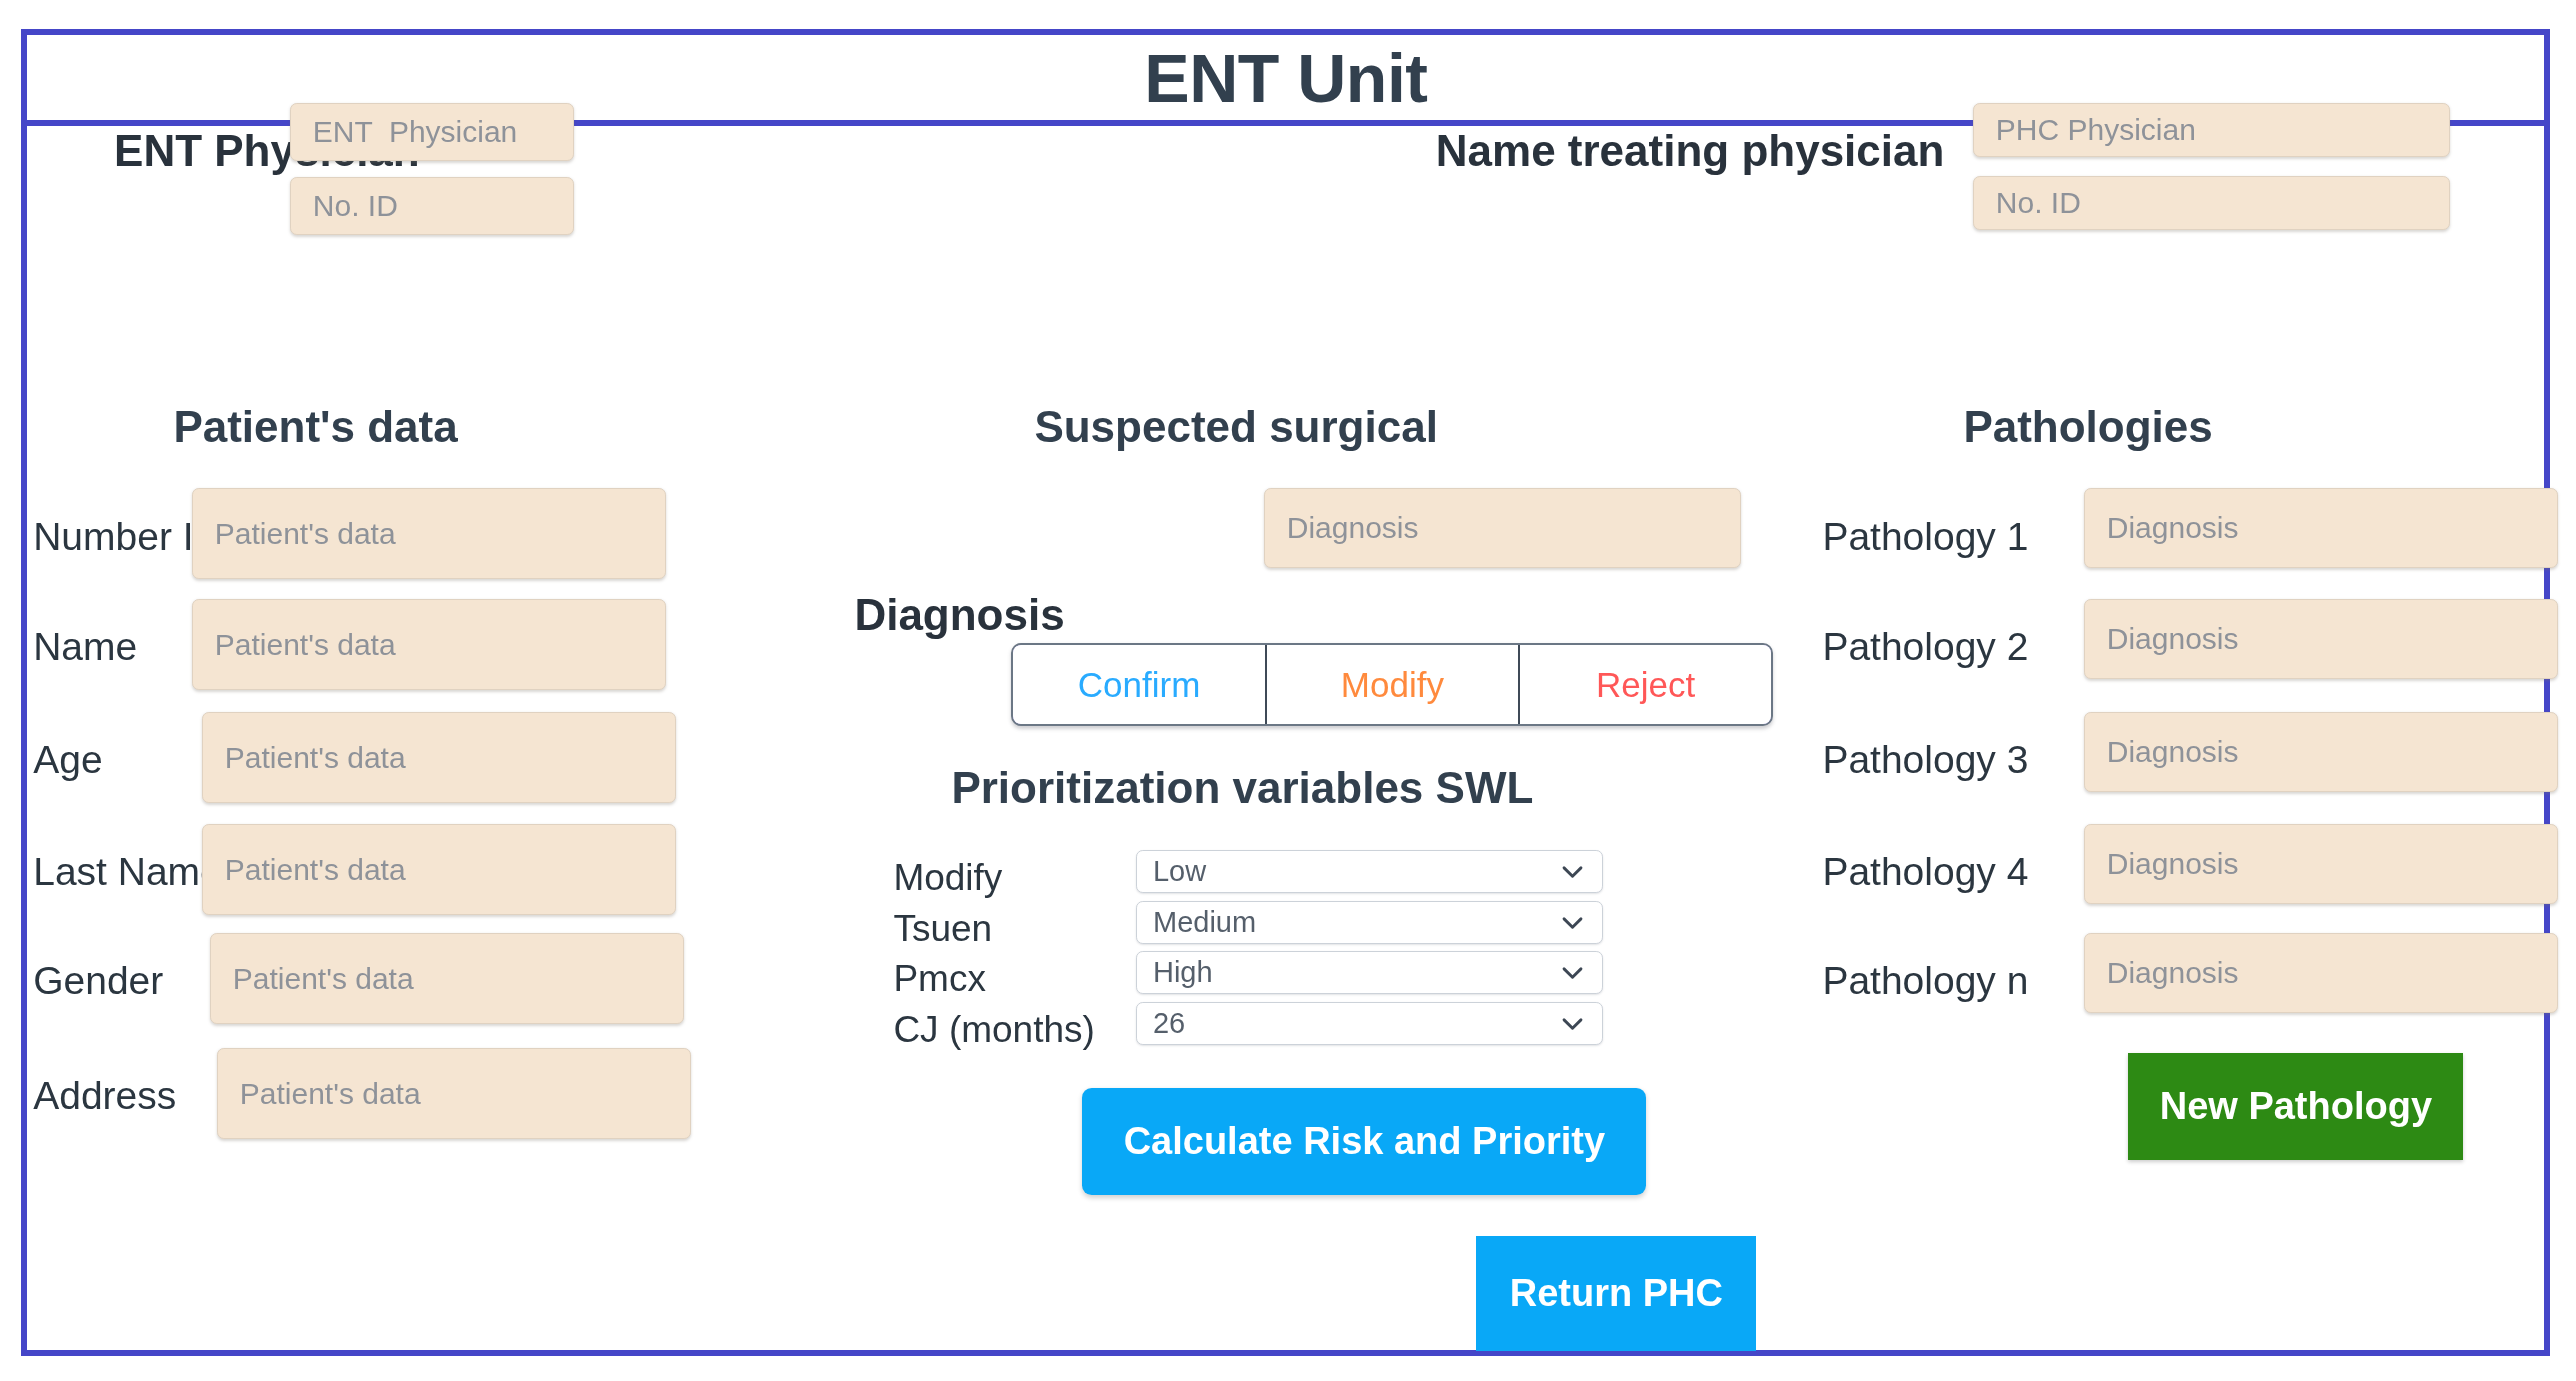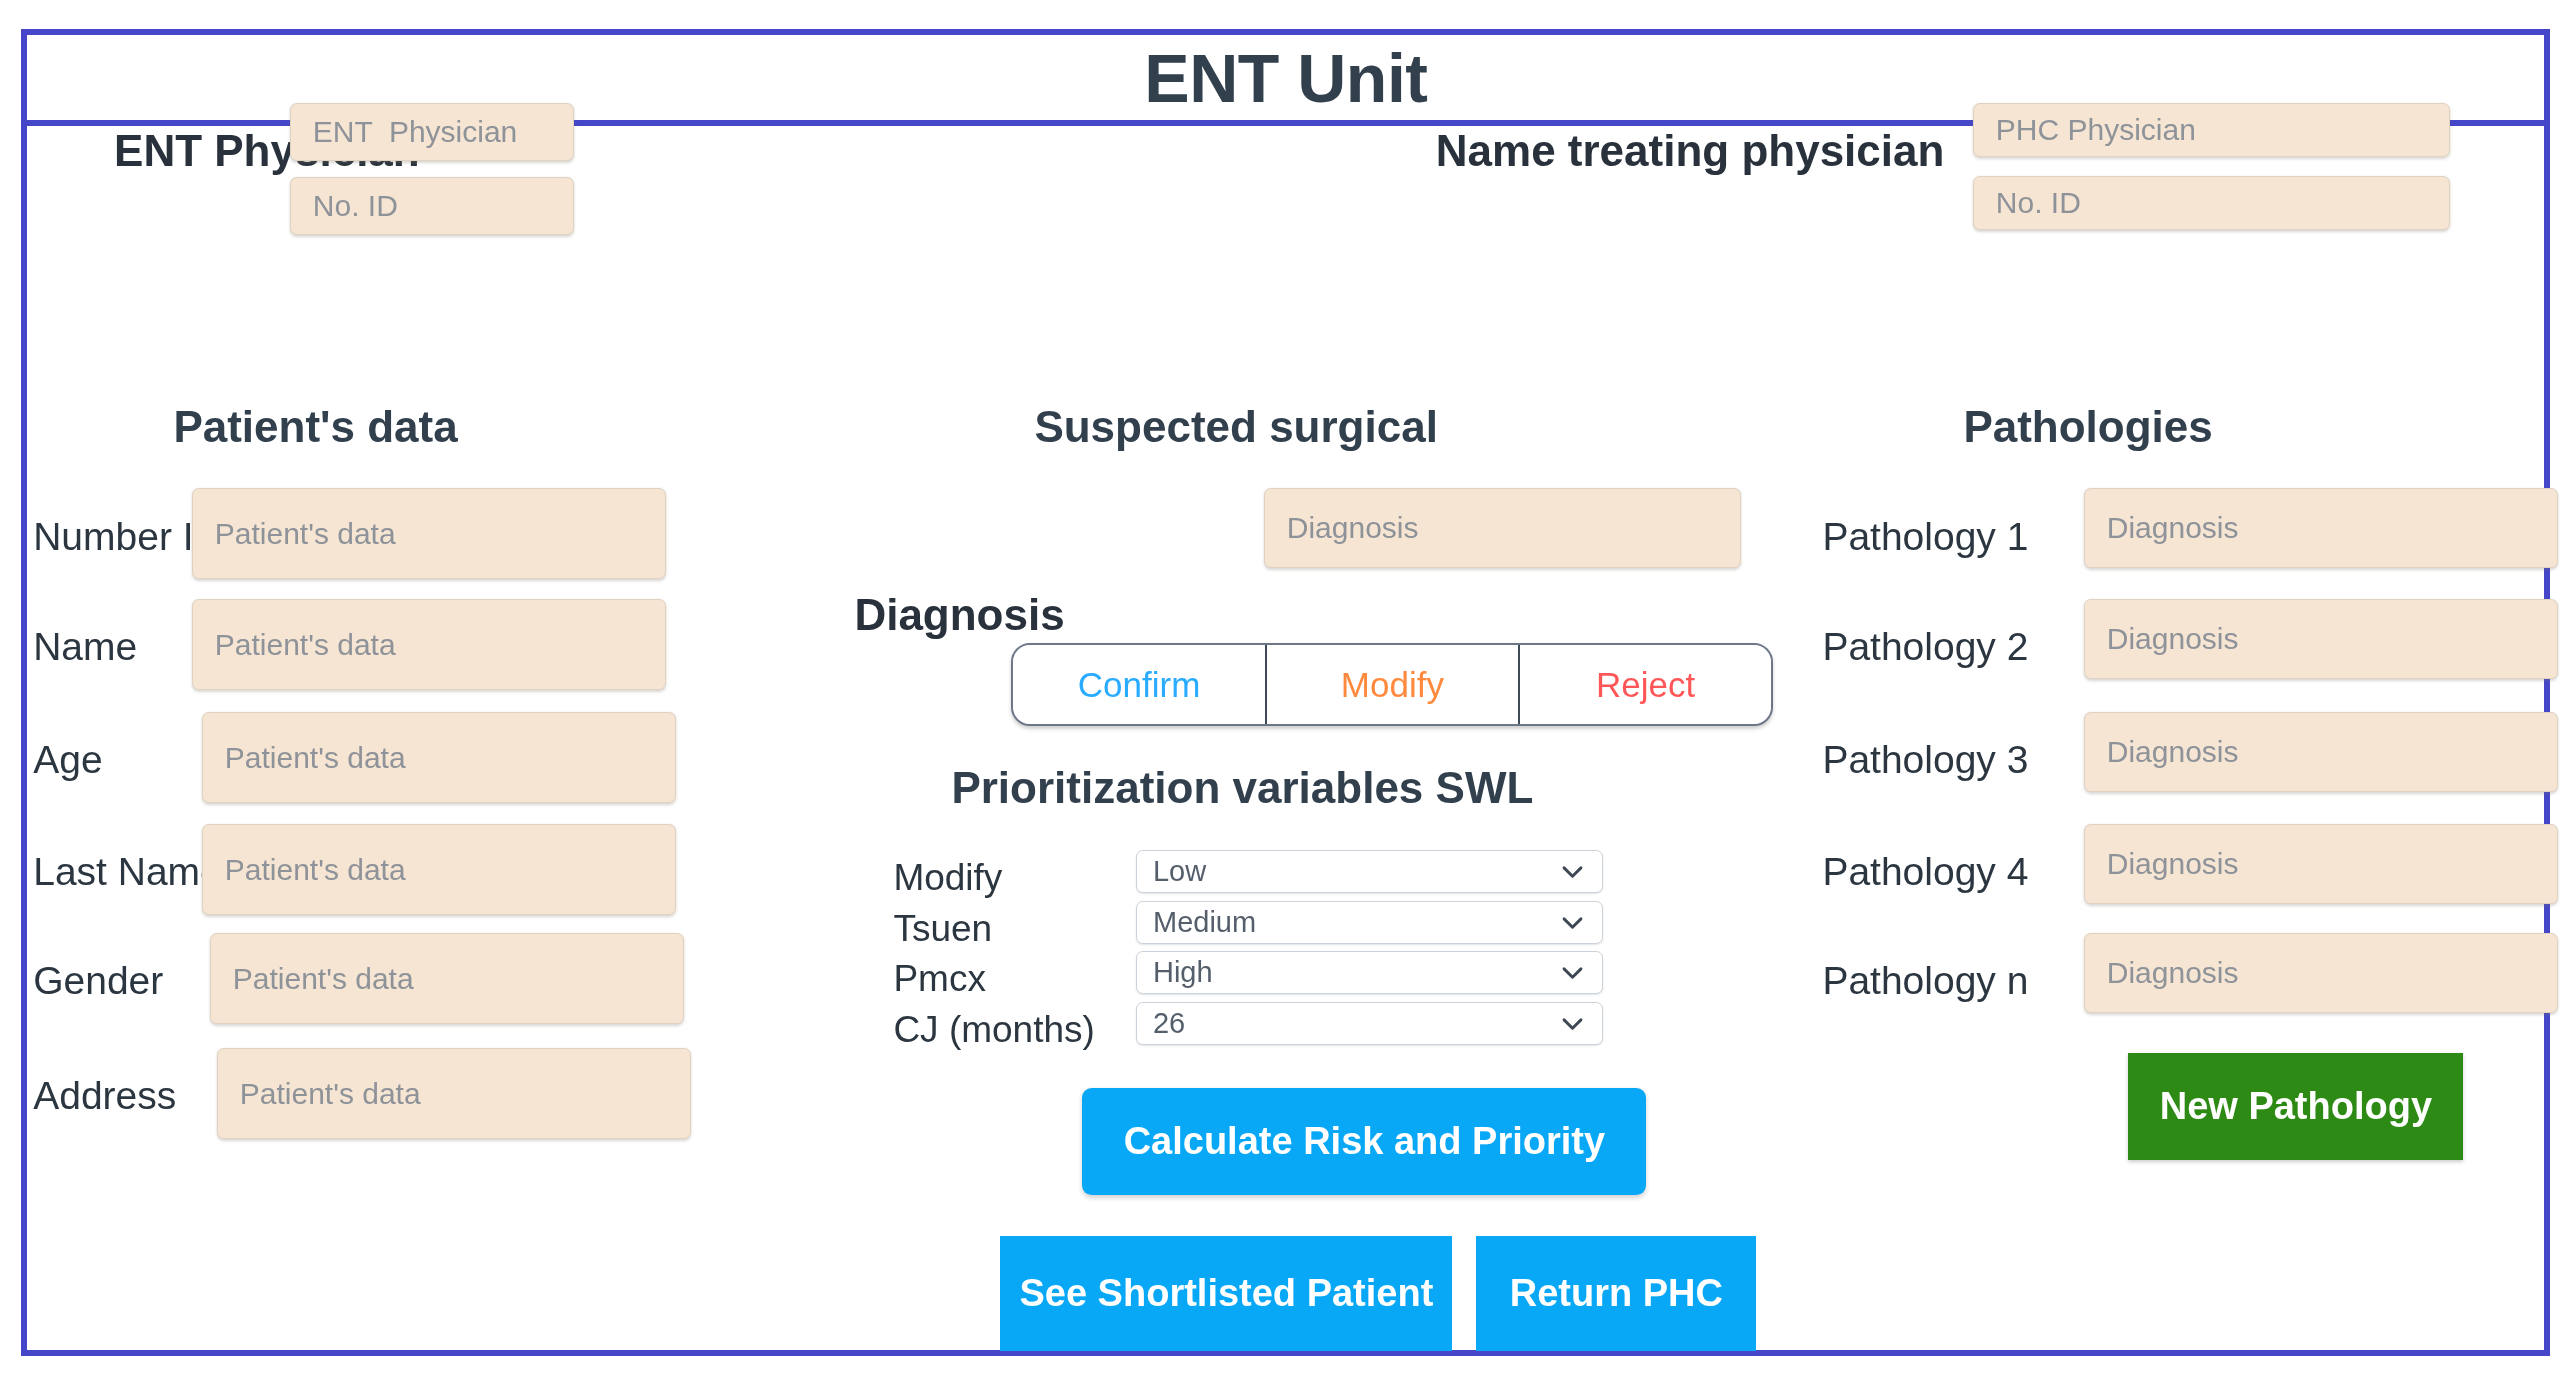--- a/index.html
+++ b/index.html
@@ -85,21 +85,21 @@
     white-space: pre;
     overflow: hidden;
   }
 
   
   .seg-group {
     position: absolute;
     display: flex;
     background: #c4b5fd;
     border: 2.9px solid #6b7785;
-    border-radius: 19px;
+    border-radius: 10px;
     box-sizing: border-box;
     overflow: hidden;
     box-shadow: 0 2.9px 3.9px rgba(100,100,110,0.3);
   }
   .seg-btn {
     flex: 1 1 0;
     display: flex;
     align-items: center;
     justify-content: center;
     font-size: 35px;
@@ -235,21 +235,20 @@
   <div class="field-label" style="left:866px; top:974px; font-size:37px;">CJ (months)</div>
   <div class="dropdown" style="left:1109px; top:967px; width:467px; height:43px;">
     <span class="dd-value">26</span>
     <svg class="chev" viewBox="0 0 24 24">
       <path d="M5 9l7 7 7-7" fill="none" stroke="#3d4754" stroke-width="2.4" stroke-linecap="round" stroke-linejoin="round"></path>
     </svg>
   </div>
 
   <div class="btn btn-blue btn-rounded" style="left:1055px; top:1053px; width:564px; height:107px;">Calculate Risk and Priority</div>
 
-  <div class="btn btn-blue" style="left:973px; top:1201px; width:452px; height:115px;">See Shortlisted Patient</div>
 
   <div class="btn btn-blue" style="left:1449px; top:1201px; width:280px; height:115px;">Return PHC</div>
 
   <div class="section-heading" style="left:1936px; top:367px;">Pathologies</div>
 
   <div class="field-label" style="left:1795px; top:480px;">Pathology 1</div>
   <div class="beige-input" style="left:2057px; top:453px; width:474px; height:80px;">Diagnosis</div>
 
   <div class="field-label" style="left:1795px; top:590px;">Pathology 2</div>
   <div class="beige-input" style="left:2057px; top:564px; width:474px; height:80px;">Diagnosis</div>

